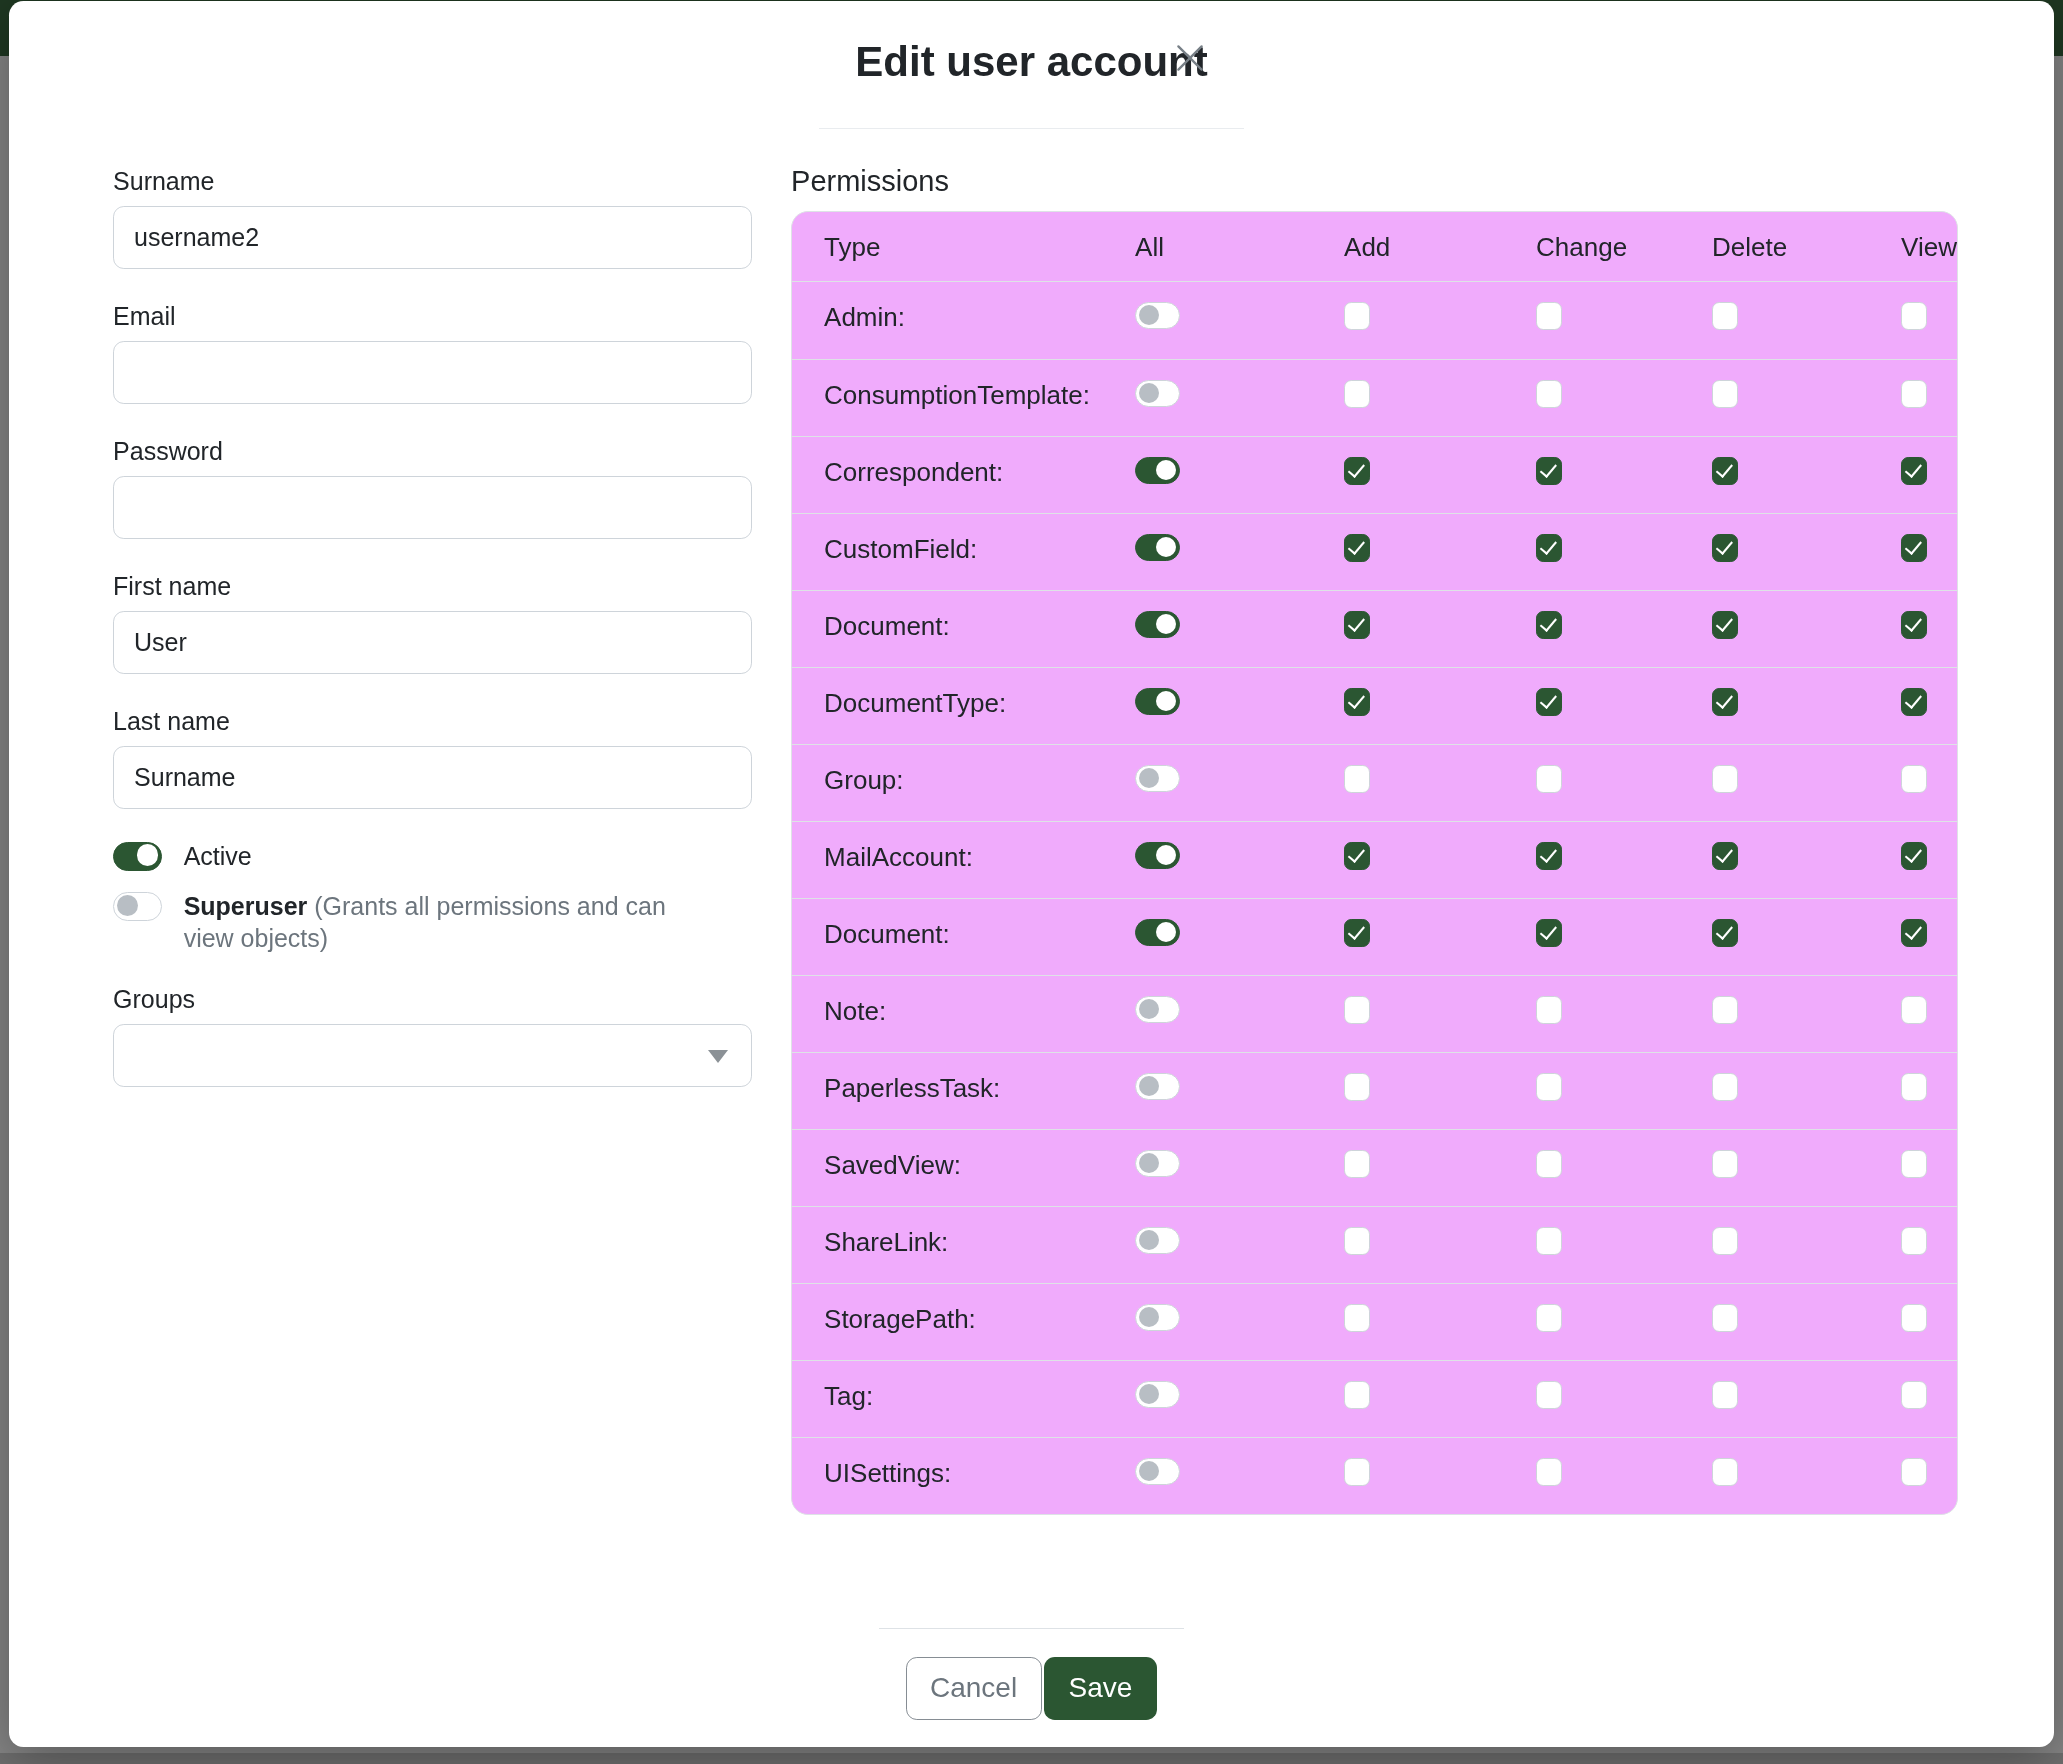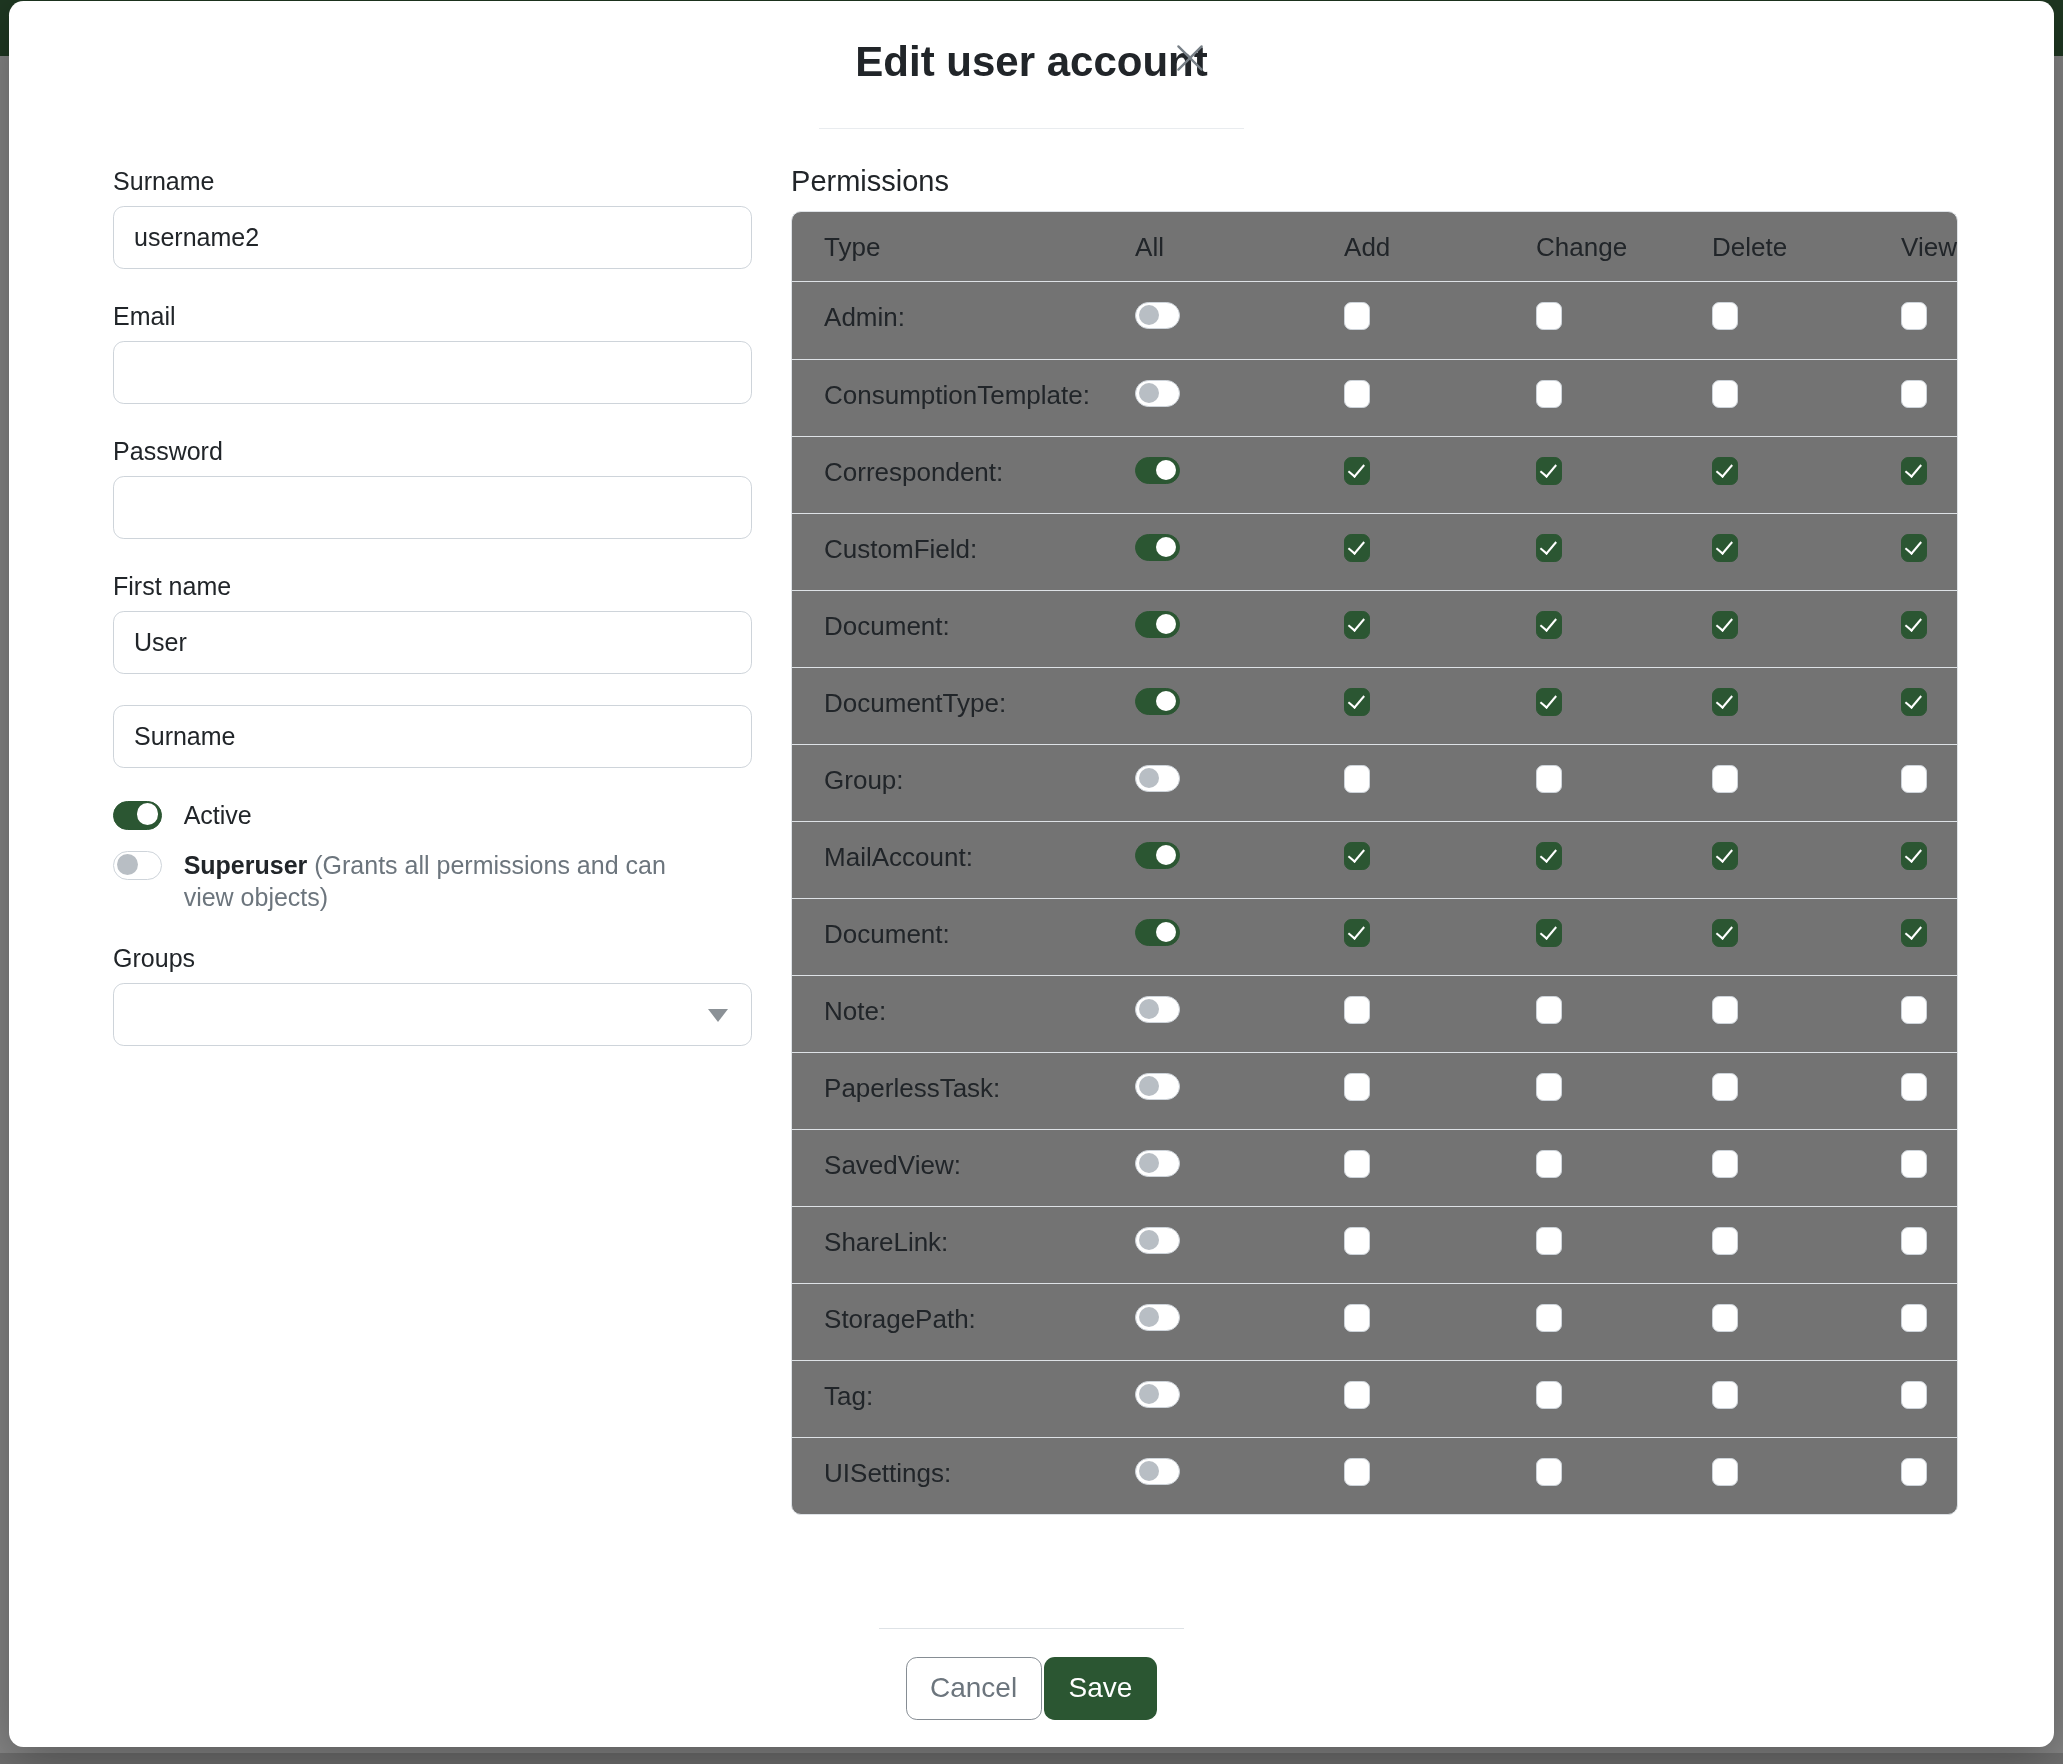--- a/index.html
+++ b/index.html
@@ -52,21 +52,21 @@
 
   .groups-label { margin-top:29px; }
   .select-box { position:relative; width:100%; height:63px; border:1.8px solid #ced4da;
                 border-radius:10.8px; background:#fff; cursor:pointer; }
   .select-caret { position:absolute; right:23.4px; top:25px; width:0; height:0;
                   border-left:10.8px solid transparent; border-right:10.8px solid transparent;
                   border-top:13.5px solid #8b9196; }
 
   
   .section-label { font-size:29px; line-height:32px; margin-bottom:14.4px; }
-  .perm-table { border:1.8px solid #dee2e6; border-radius:10px; overflow:hidden; background:#737373; }
+  .perm-table { border:1.8px solid #dee2e6; border-radius:17px; overflow:hidden; background:#f0abfc; }
   .pgrid { display:grid; grid-template-columns:311px 209px 192px 176px 189px 1fr; }
   .perm-header { height:70px; border-bottom:1.8px solid #dee2e6; }
   .perm-row { height:77px; border-top:1.8px solid #dee2e6; }
   .perm-row:first-child { border-top:none; }
   .cell { padding:20px 0 0 32px; font-size:26px; line-height:31px; color:#212529;
           white-space:nowrap; overflow:hidden; }
 
   
   .cbx { position:relative; display:inline-block; width:26px; height:28px;
          border:1.8px solid #ced4da; border-radius:7.2px; background:#fff; cursor:pointer; }
@@ -119,20 +119,21 @@
           <label class="field-label">Password</label>
           <input class="text-input" type="password" value="" style="">
         </div>
 
         <div class="field">
           <label class="field-label">First name</label>
           <input class="text-input" type="text" value="User" style="">
         </div>
 
         <div class="field">
+          <label class="field-label">Last name</label>
           <input class="text-input" type="text" value="Surname" style="">
         </div>
 
         <div class="toggle-row active-row">
           <span class="switch on">
               <span class="knob"></span>
             </span>
           <span class="toggle-label strong">Active</span>
         </div>
 

